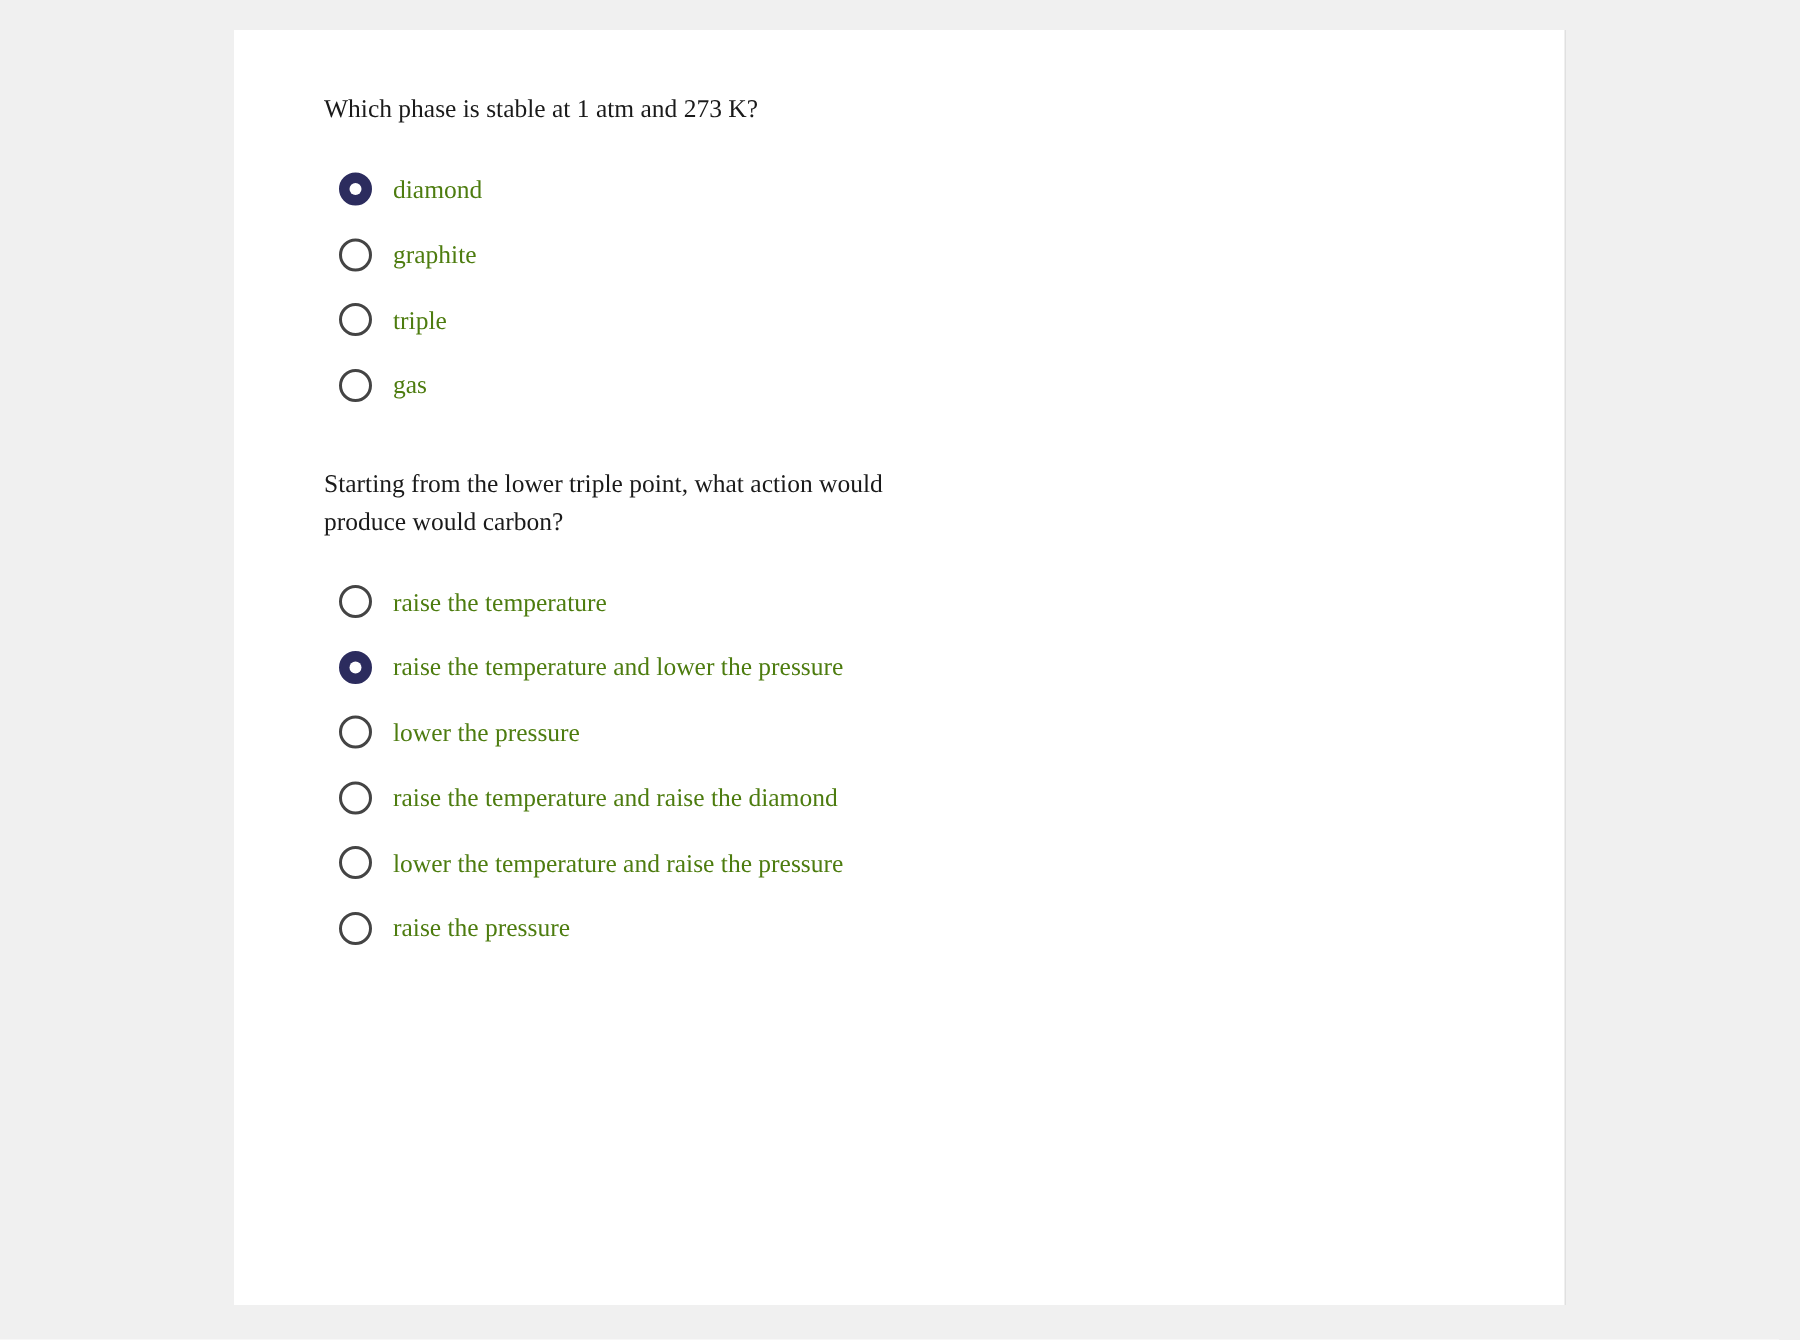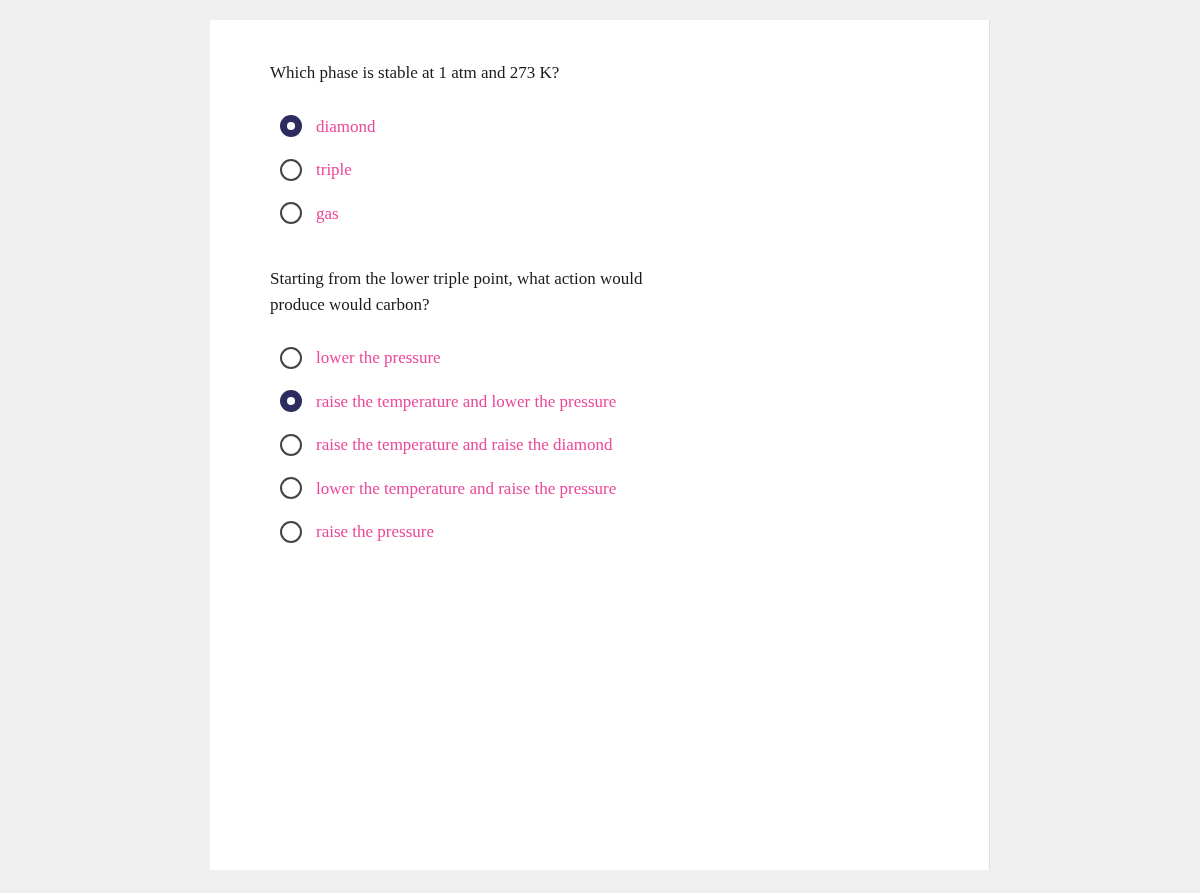--- a/index.html
+++ b/index.html
@@ -13,21 +13,21 @@
       font-family: Georgia, 'Times New Roman', serif;
       display: flex;
       justify-content: center;
       align-items: flex-start;
       min-height: 893px;
       padding: 20px;
     }
 
     .page-container {
       background: #ffffff;
-      width: 780px;
+      width: 888px;
       min-height: 850px;
       padding: 40px 60px 60px 60px;
       border-right: 1px solid #e0e0e0;
     }
 
     .question-block {
       margin-bottom: 40px;
     }
 
     .question-text {
@@ -74,21 +74,21 @@
       background: white;
       display: none;
     }
 
     .radio-outer.selected .radio-inner {
       display: block;
     }
 
     .option-label {
       font-size: 17px;
-      color: #ec4899;
+      color: #4d7c0f;
       line-height: 1.5;
     }
 
     .question-block-2 {
       margin-top: 36px;
     }
   </style>
 </head>
 <body>
 
@@ -99,45 +99,53 @@
     <ul class="options-list">
 
     <li class="option-item">
           <div class="radio-outer selected">
             <div class="radio-inner"></div>
           </div>
           <span class="option-label">diamond</span>
         </li>
         <li class="option-item">
           <div class="radio-outer"></div>
+          <span class="option-label">graphite</span>
+        </li>
+        <li class="option-item">
+          <div class="radio-outer"></div>
           <span class="option-label">triple</span>
         </li>
         <li class="option-item">
           <div class="radio-outer"></div>
           <span class="option-label">gas</span>
         </li>
       </ul>
   </div>
 
   <div class="question-block question-block-2">
     <p class="question-text">
       <span>Starting from the lower triple point, what action would</span><br>
       <span>produce would carbon?</span>
     </p>
     <ul class="options-list">
 
-        <li class="option-item">
+    <li class="option-item">
           <div class="radio-outer"></div>
-          <span class="option-label">lower the pressure</span>
+          <span class="option-label">raise the temperature</span>
         </li>
         <li class="option-item">
           <div class="radio-outer selected">
             <div class="radio-inner"></div>
           </div>
           <span class="option-label">raise the temperature and lower the pressure</span>
+        </li>
+        <li class="option-item">
+          <div class="radio-outer"></div>
+          <span class="option-label">lower the pressure</span>
         </li>
         <li class="option-item">
           <div class="radio-outer"></div>
           <span class="option-label">raise the temperature and raise the diamond</span>
         </li>
         <li class="option-item">
           <div class="radio-outer"></div>
           <span class="option-label">lower the temperature and raise the pressure</span>
         </li>
         <li class="option-item">

